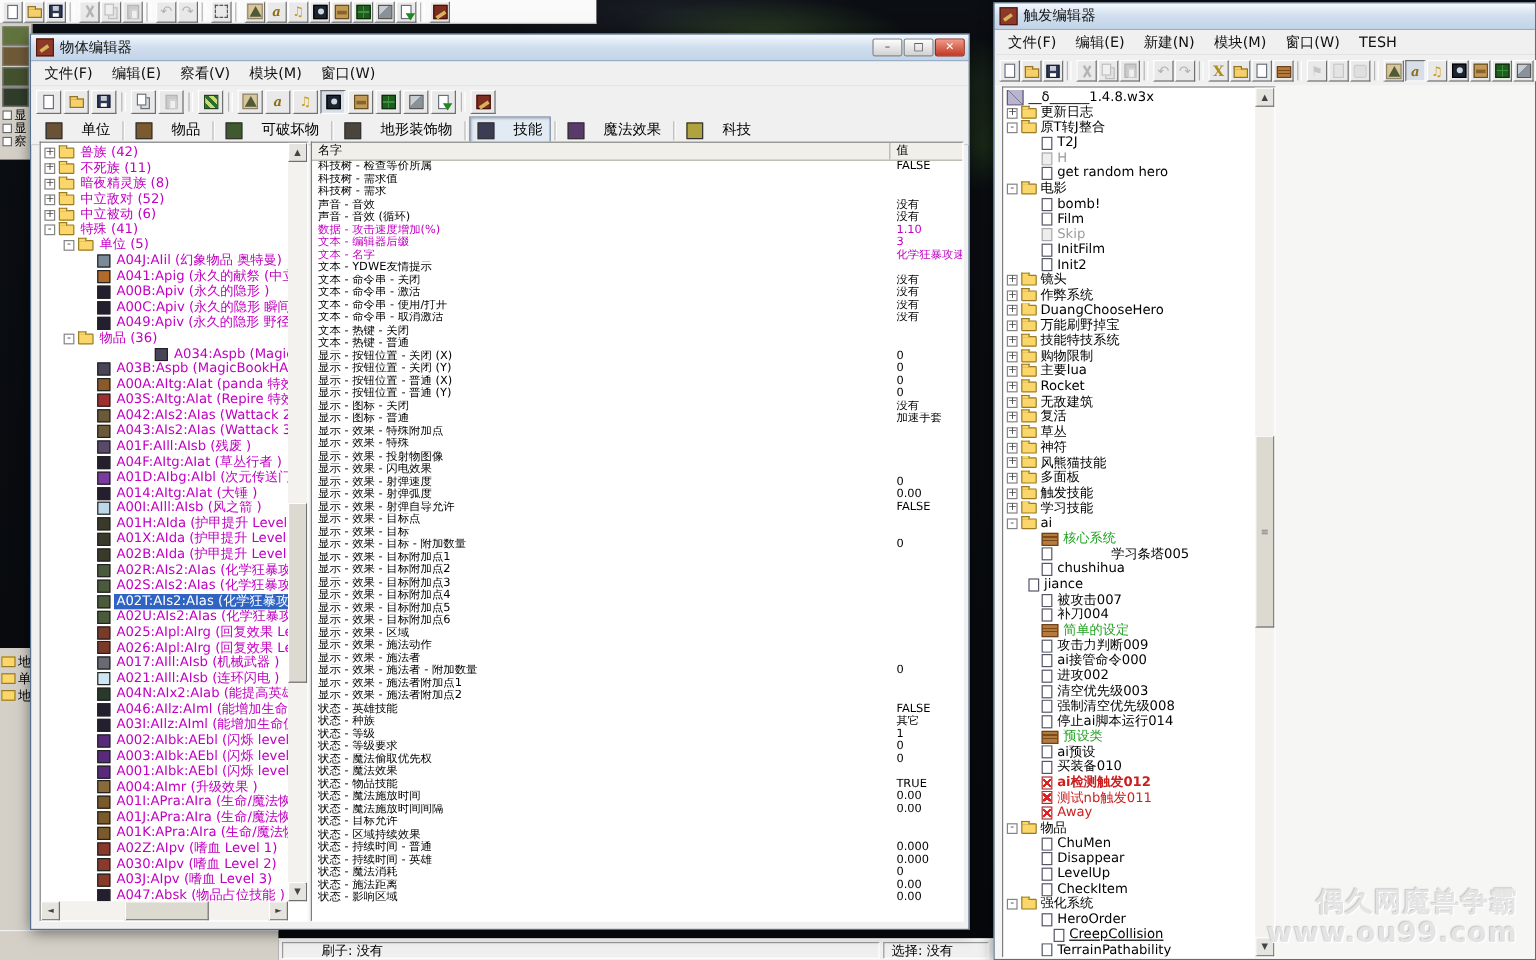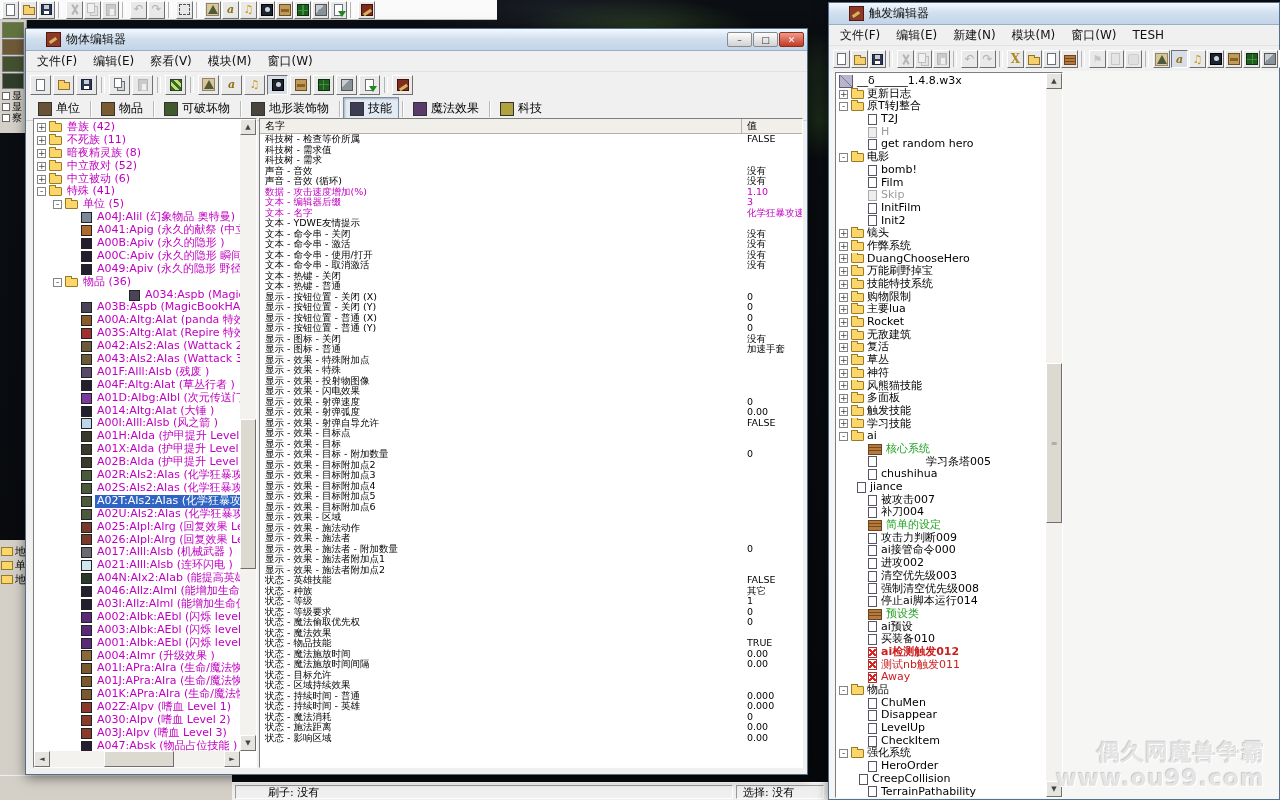--- a/index.html
+++ b/index.html
@@ -12,21 +12,21 @@
       radial-gradient(ellipse 170px 45px at 640px 30px, rgba(62,92,42,.55), transparent 70%),
       radial-gradient(ellipse 130px 70px at 780px 75px, rgba(52,82,36,.5), transparent 70%),
       radial-gradient(ellipse 90px 55px at 818px 120px, rgba(46,76,31,.45), transparent 70%),
       radial-gradient(ellipse 220px 60px at 560px 10px, rgba(70,80,90,.25), transparent 70%),
       linear-gradient(#0b0e13,#07090c);}
 
   
   .win{position:absolute;background:#f0f0f0;border:1px solid #53708e;
        box-shadow:1px 2px 12px rgba(0,0,0,.55);box-sizing:border-box;}
   .tbar{height:21px;background:linear-gradient(#f4f9fe,#d2e0ef 45%,#c2d4e8);
-        border-bottom:1px solid #98aec6;display:flex;align-items:center;padding:0 20px;position:relative;}
+        border-bottom:1px solid #98aec6;display:flex;align-items:center;padding:0 4px;position:relative;}
   .ttl{font-size:12px;color:#111;margin-left:5px;}
   .wicon{width:13px;height:13px;background:#8b3a2a;border:1px solid #56190e;position:relative;flex:none;}
   .wicon::after{content:"";position:absolute;left:2px;top:6px;width:8px;height:3px;background:#d9b25a;transform:rotate(-35deg);}
   .caps{position:absolute;right:3px;top:3px;display:flex;gap:1px;}
   .cap{width:25px;height:15px;border:1px solid #8a8a8a;border-radius:2px;
        background:linear-gradient(#fdfdfd,#d2d2d2);font-size:9px;color:#333;
        display:flex;align-items:center;justify-content:center;box-sizing:border-box;}
   .cap.close{background:linear-gradient(#f09a8a,#c23b26);border-color:#8a2f1f;color:#fff;}
   .cap.min::after{content:"–";} .cap.max::after{content:"□";} .cap.close::after{content:"✕";}
 
@@ -87,21 +87,21 @@
       background:repeating-linear-gradient(45deg,#2c6e2c 0 3px,#cfd86a 3px 6px);}
   .g-xicon::after{content:"X";font:bold 12px "DejaVu Serif",serif;color:#b08d1e;display:block;text-align:center;line-height:13px;}
   .g-cmticon{width:12px;height:10px;background:#b57b3e;border:1px solid #6d421c;margin:2px auto 0;
       background-image:linear-gradient(transparent 2px,#7a4a1a 2px 3px,transparent 3px 5px,#7a4a1a 5px 6px,transparent 6px);}
   .g-flag::after{content:"⚑";font-size:11px;color:#888;display:block;text-align:center;line-height:13px;}
   .g-hand{width:11px;height:11px;background:#cfcfcf;border:1px solid #999;border-radius:2px;margin:auto;}
 
   
   .tabbar{height:23px;display:flex;align-items:center;background:#f0f0f0;
           border-bottom:1px solid #d0d0d0;padding-left:5px;}
-  .tab{display:inline-flex;align-items:center;gap:4px;padding:2px 6px;font-size:12px;color:#000;
+  .tab{display:inline-flex;align-items:center;gap:16px;padding:2px 6px;font-size:12px;color:#000;
        border:1px solid transparent;white-space:nowrap;}
   .tab .tic{width:14px;height:14px;border:1px solid #333;flex:none;box-sizing:border-box;}
   .tab.active{border-color:#7a8ea6;background:#e2eaf4;box-shadow:inset 1px 1px 2px rgba(0,0,0,.25);}
   .tabdiv{width:1px;height:16px;background:#b9b9b9;margin:0 3px;box-shadow:1px 0 0 #fff;flex:none;}
 
   
   .panel{position:absolute;background:#fff;border:1px solid;border-color:#7e7e7e #fdfdfd #fdfdfd #7e7e7e;
          overflow:hidden;box-sizing:border-box;}
   .sbv{position:absolute;background:#f3f2ee;width:16px;}
   .sbh{position:absolute;background:#f3f2ee;height:16px;}
@@ -734,20 +734,24 @@
         </div>
         <div class="vrow">
           <span class="ncell">显示 - 效果 - 目标</span>
           <span class="vcell"></span>
         </div>
         <div class="vrow">
           <span class="ncell">显示 - 效果 - 目标 - 附加数量</span>
           <span class="vcell">0</span>
         </div>
         <div class="vrow">
+          <span class="ncell">显示 - 效果 - 目标附加点1</span>
+          <span class="vcell"></span>
+        </div>
+        <div class="vrow">
           <span class="ncell">显示 - 效果 - 目标附加点2</span>
           <span class="vcell"></span>
         </div>
         <div class="vrow">
           <span class="ncell">显示 - 效果 - 目标附加点3</span>
           <span class="vcell"></span>
         </div>
         <div class="vrow">
           <span class="ncell">显示 - 效果 - 目标附加点4</span>
           <span class="vcell"></span>
@@ -1179,21 +1183,21 @@
           </div>
           <div class="xrow" style="padding-left: 2px;">
             <span class="expbox">-</span>
             <span class="fold"></span>
             <span>强化系统</span>
           </div>
           <div class="xrow" style="padding-left: 31px;">
             <span class="docic"></span>
             <span>HeroOrder</span>
           </div>
-          <div class="xrow" style="padding-left: 22px;">
+          <div class="xrow" style="padding-left: 41px; text-decoration: underline;">
             <span class="docic"></span>
             <span>CreepCollision</span>
           </div>
           <div class="xrow" style="padding-left: 31px;">
             <span class="docic"></span>
             <span>TerrainPathability</span>
           </div>
         </div>
       <div class="sbv" style="right:0;top:0;bottom:0;">
         <span class="sbbtn" style="top:0;right:0;">▲</span>

